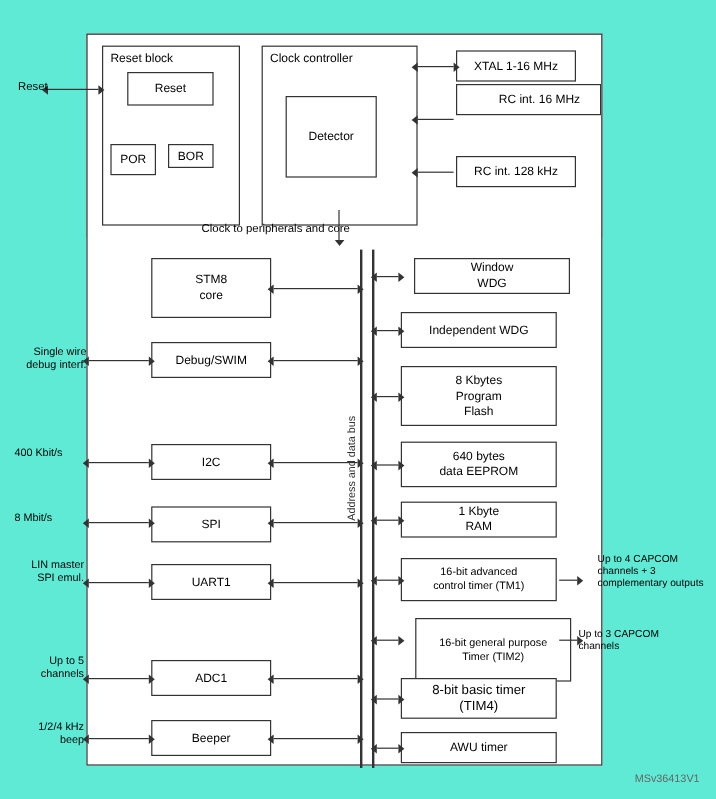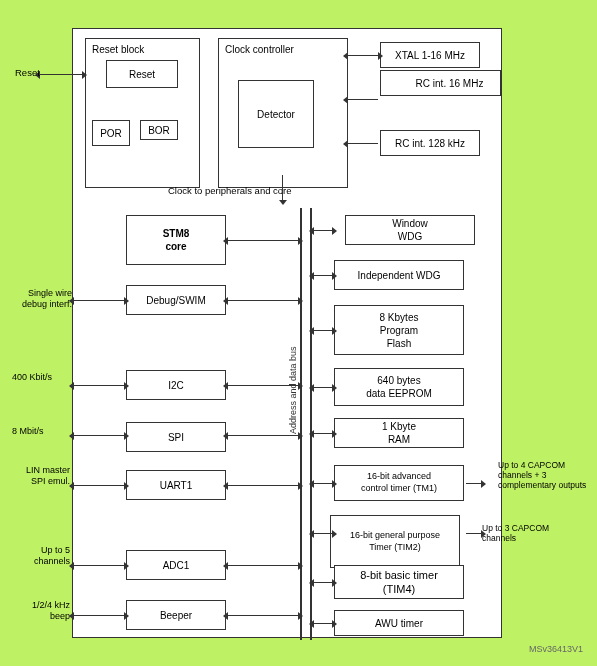--- a/index.html
+++ b/index.html
@@ -9,21 +9,21 @@
       font-size: 11px;
       width: 597px;
       height: 666px;
       overflow: hidden;
       position: relative;
     }
     .page {
       width: 597px;
       height: 666px;
       position: relative;
-      background: #bef264;
+      background: #5eead4;
       padding: 10px;
     }
     .diagram {
       position: relative;
       width: 577px;
       height: 646px;
     }
     
     .box {
       position: absolute;
@@ -184,21 +184,21 @@
 
     <div class="harrow-left" style="left:338px;top:89px;width:30px;"></div>
 
     <div class="harrow-left" style="left:338px;top:133px;width:30px;"></div>
 
     <div class="varrow varrow-down" style="left:272px;top:165px;height:25px;"></div>
 
     <div class="vbus" style="left:290px;top:198px;width:12px;height:432px;"></div>
     <div class="vbus-label" style="left:278px;top:280px;height:200px;">Address and data bus</div>
 
-    <div class="box" style="left:116px;top:205px;width:100px;height:50px;font-weight:bold;">
+    <div class="box" style="left:116px;top:205px;width:100px;height:50px;">
       <span style="white-space:pre-line;">STM8
 core</span>
     </div>
 
     <div class="harrow" style="left:218px;top:230px;width:70px;"></div>
 
     <div class="box" style="left:116px;top:275px;width:100px;height:30px;">
       <span>Debug/SWIM</span>
     </div>
 
@@ -281,21 +281,21 @@
 control timer (TM1)</span>
     </div>
     <div class="harrow" style="left:304px;top:473px;width:18px;"></div>
 
     <div class="harrow-right" style="left:456px;top:473px;width:15px;"></div>
     <div style="position:absolute;left:488px;top:450px;font-size:8.5px;line-height:1.2;width:100px;">Up to 4 CAPCOM
 channels + 3
 complementary
 outputs</div>
 
-    <div class="box" style="left:320px;top:505px;width:130px;height:53px;">
+    <div class="box" style="left:336px;top:505px;width:130px;height:53px;">
       <span style="white-space:pre-line;font-size:9px;">16-bit general purpose
 Timer (TIM2)</span>
     </div>
     <div class="harrow" style="left:304px;top:523px;width:18px;"></div>
 
     <div class="harrow-right" style="left:456px;top:523px;width:15px;"></div>
     <div style="position:absolute;left:472px;top:513px;font-size:8.5px;line-height:1.2;width:100px;">Up to 3 CAPCOM
 channels</div>
 
     <div class="box" style="left:324px;top:555px;width:130px;height:34px;">

